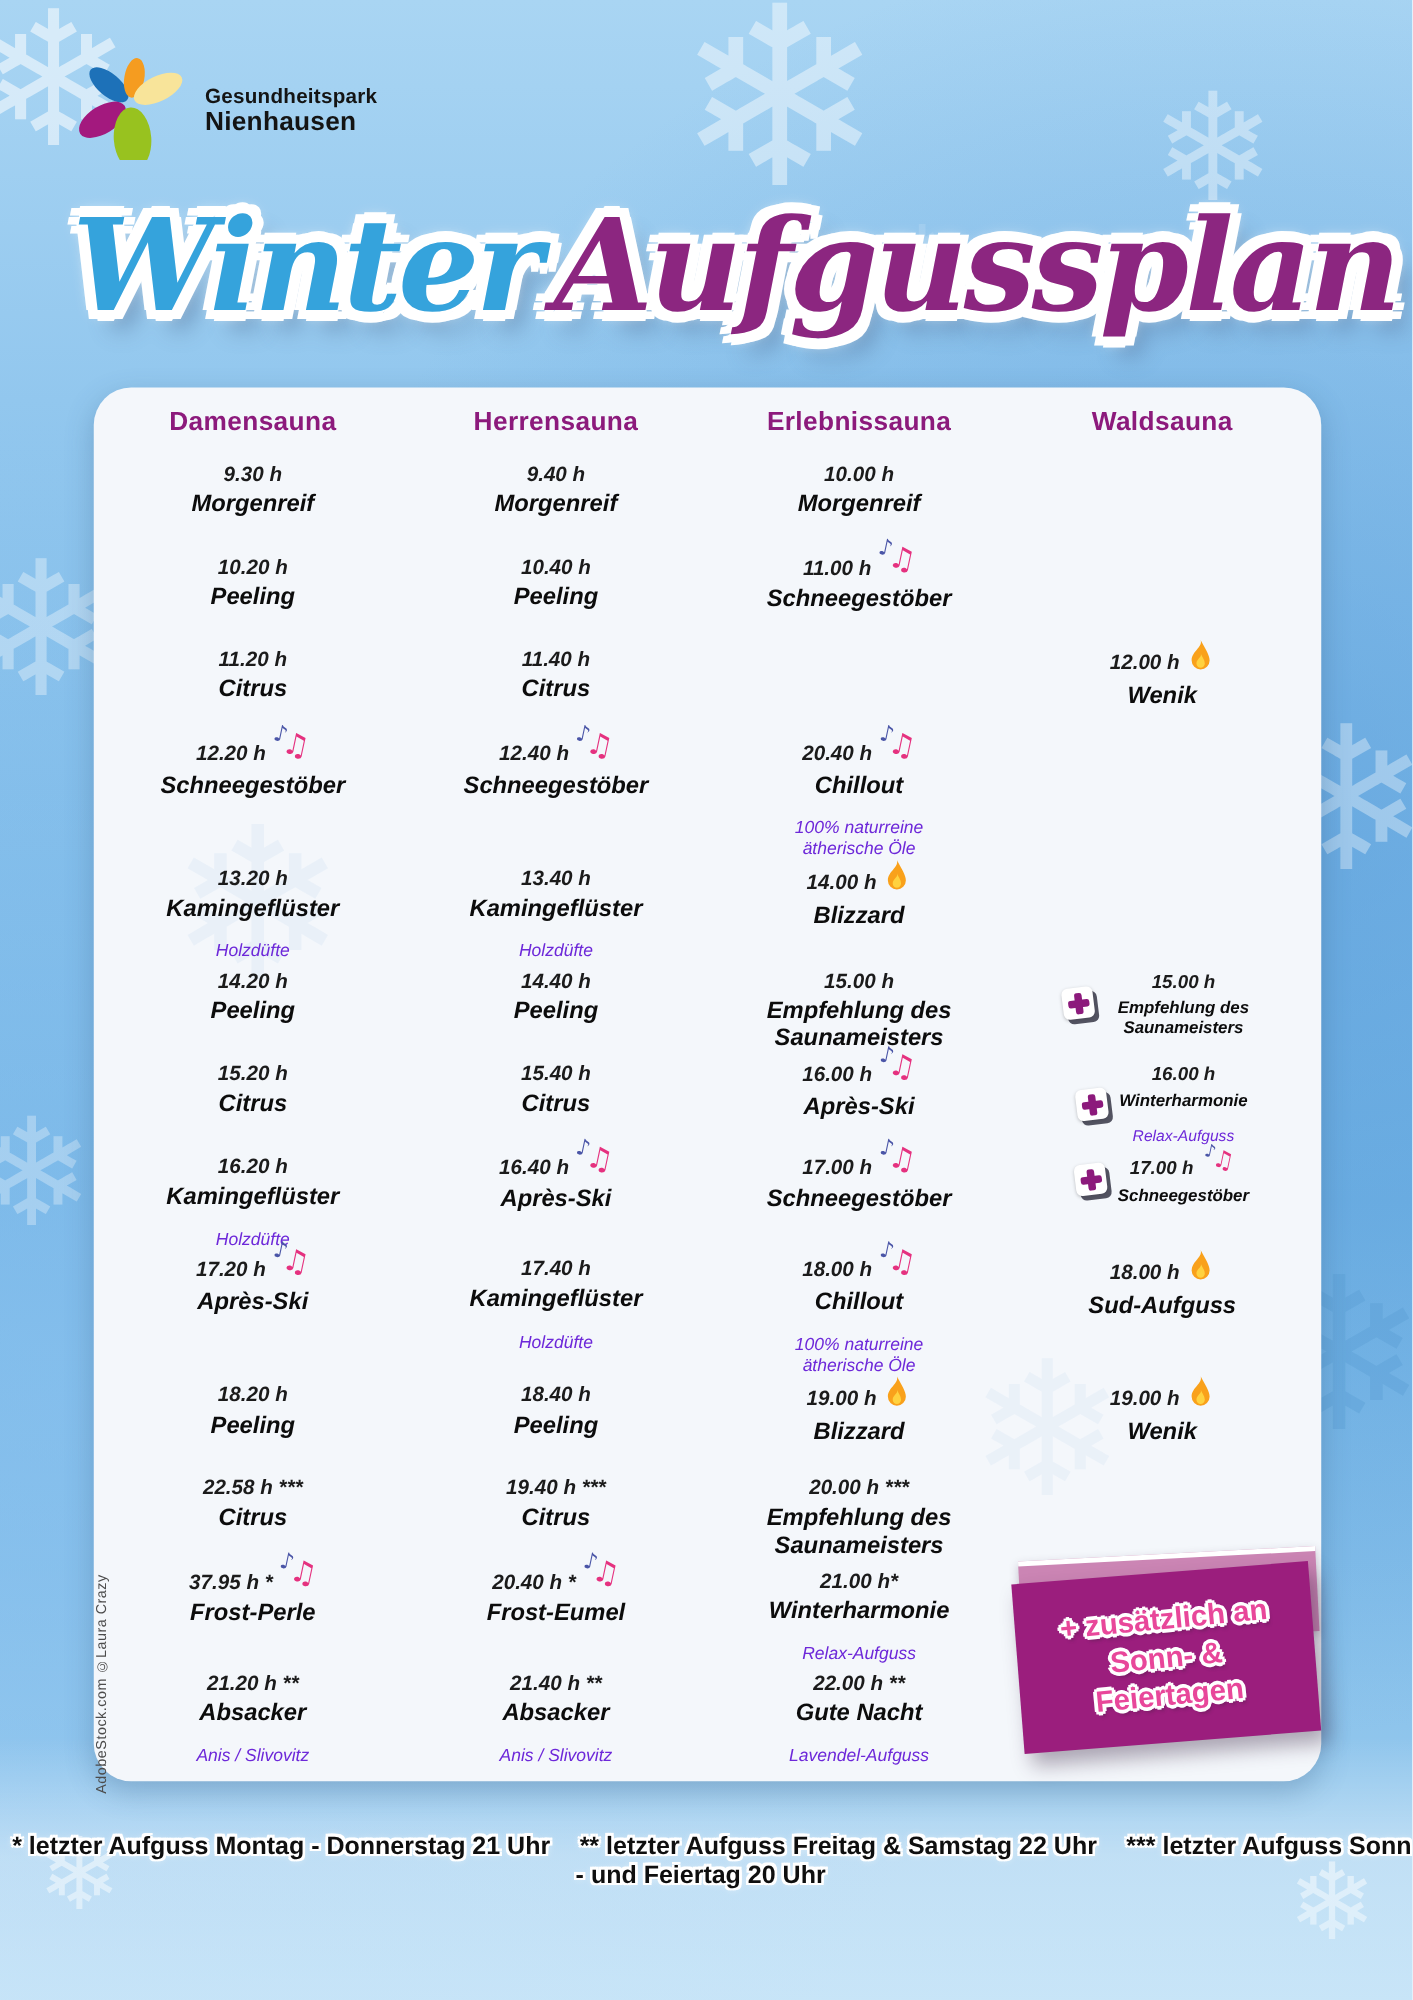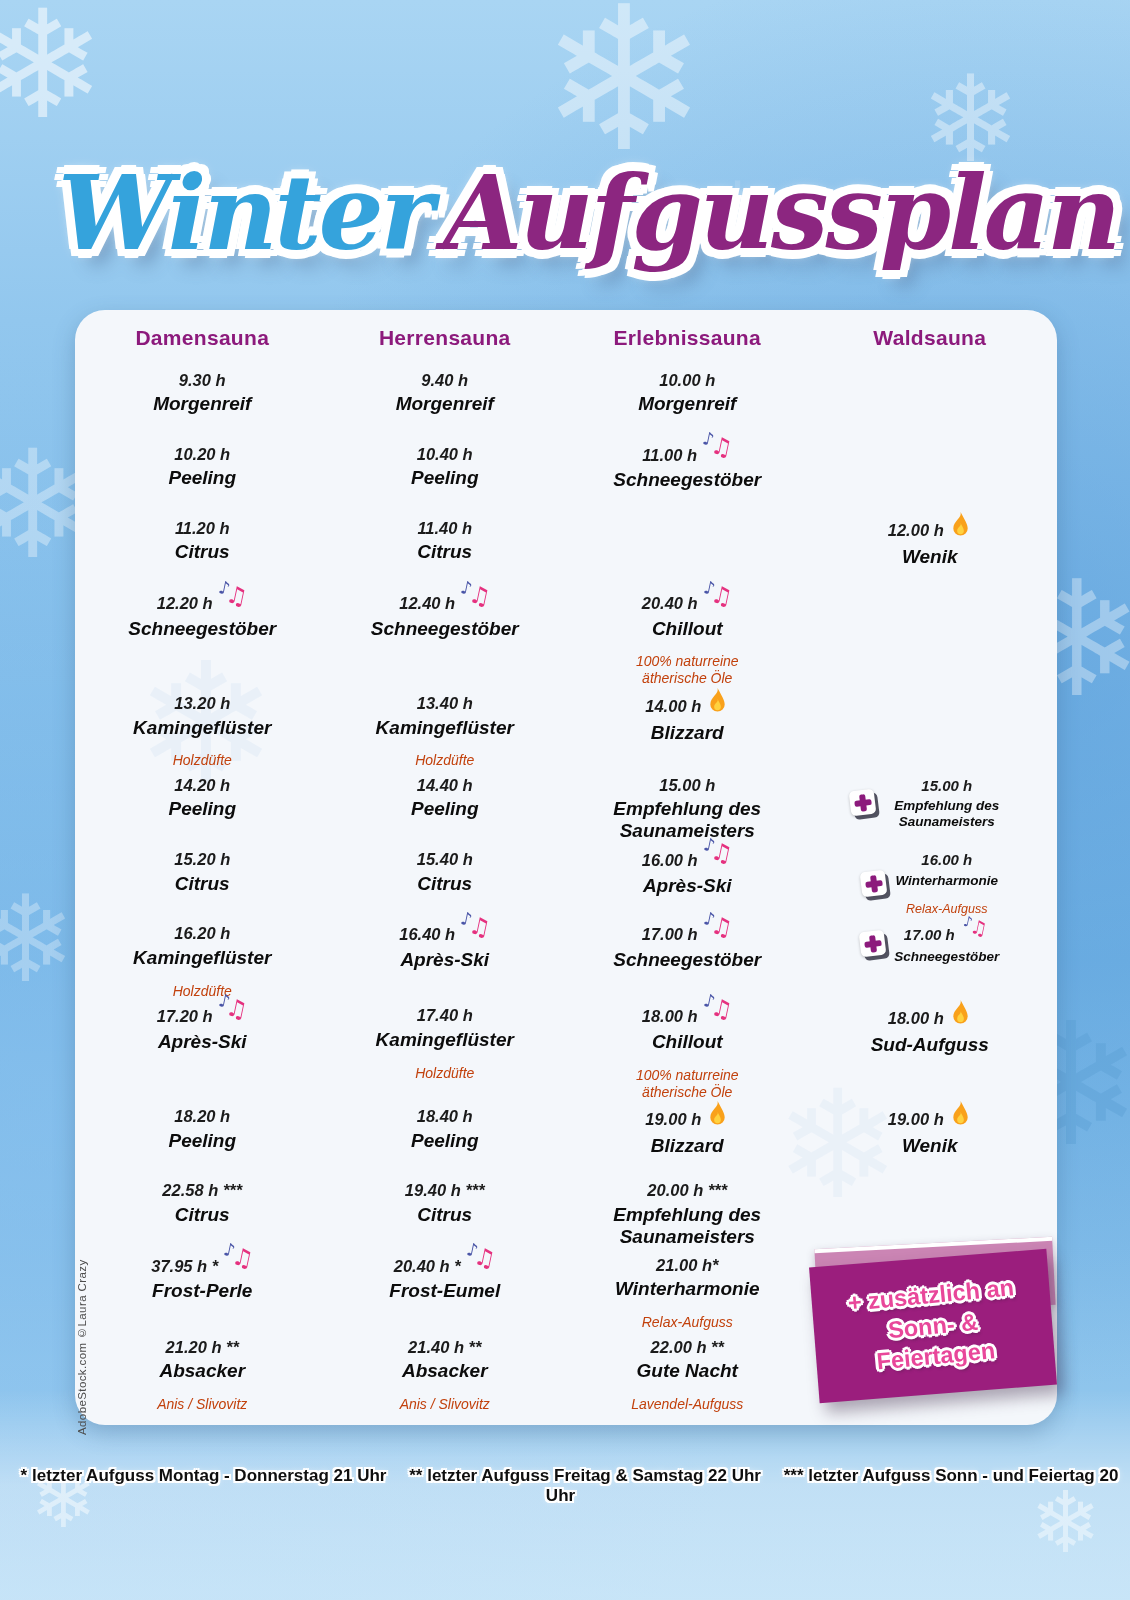--- a/index.html
+++ b/index.html
@@ -35,21 +35,21 @@
   .headers{position:absolute;left:6px;right:6px;top:16px;display:grid;grid-template-columns:repeat(4,1fr);}
   .col-h{text-align:center;font-size:21px;font-weight:800;color:#8c1a7c;letter-spacing:.3px;}
   .grid{position:absolute;left:6px;right:6px;top:54px;bottom:12px;display:grid;
     grid-template-columns:repeat(4,1fr);grid-template-rows:repeat(13,1fr);font-style:italic;}
   .cell{display:flex;justify-content:center;align-items:flex-start;padding-top:5px;position:relative;}
   .event{display:flex;align-items:center;gap:9px;}
   .block{display:flex;flex-direction:column;align-items:center;}
   .time-row{display:flex;align-items:center;justify-content:center;gap:5px;min-height:22px;}
   .time{font-size:16.5px;font-weight:600;color:#1b1b1b;white-space:nowrap;}
   .name{font-size:19px;font-weight:800;color:#0c0c0c;line-height:1.15;text-align:center;max-width:190px;margin-top:2px;}
-  .sub{font-size:14px;font-weight:500;color:#c2410c;line-height:1.22;text-align:center;max-width:160px;margin-top:14px;}
+  .sub{font-size:14px;font-weight:500;color:#6d28d9;line-height:1.22;text-align:center;max-width:160px;margin-top:14px;}
   .small .time{font-size:15px;}
   .small .name{font-size:13.5px;max-width:125px;}
   .small .sub{font-size:12.5px;}
   
   .music{display:inline-flex;font-family:"DejaVu Sans",sans-serif;line-height:1;transform:translateY(-8px);}
   .music .n1{color:#4a55a7;font-size:18px;transform:translateY(-5px) rotate(12deg);}
   .music .n2{color:#e5317f;font-size:24px;margin-left:-3px;transform:rotate(12deg);}
   .small .music{transform:translateY(-7px) scale(.8);}
   
   .fire{width:23px;height:27px;transform:translateY(-5px);flex:0 0 auto;}
@@ -66,21 +66,21 @@
   
   .badge-back{position:absolute;left:816px;top:1243px;width:238px;height:64px;background:#cb85b4;
     border-top:4px solid #fff;transform:rotate(-3deg);box-shadow:0 3px 8px rgba(60,40,70,.25);}
   .badge{position:absolute;left:814px;top:1258px;width:238px;height:136px;background:#9b1e7d;
     transform:rotate(-4.5deg);box-shadow:6px 10px 16px rgba(60,40,70,.40);
     display:flex;flex-direction:column;justify-content:center;align-items:center;}
   .badge-line{font-size:23.5px;font-weight:800;color:#e8479a;line-height:1.3;transform:rotate(-1deg);
     text-shadow:-2px -2px 0 #fff,2px -2px 0 #fff,-2px 2px 0 #fff,2px 2px 0 #fff,
       0 -3px 0 #fff,0 3px 0 #fff,-3px 0 0 #fff,3px 0 0 #fff,2px 4px 3px rgba(60,30,60,.45);}
   
-  .footnotes{position:absolute;left:0;right:0;top:1466px;text-align:center;font-size:17px;font-weight:700;color:#0f0f0f;}
+  .footnotes{position:absolute;left:0;right:0;top:1466px;text-align:center;font-size:20px;font-weight:700;color:#0f0f0f;}
   .footnotes span{margin:0 9px;
     text-shadow:-2px -2px 0 #fff,2px -2px 0 #fff,-2px 2px 0 #fff,2px 2px 0 #fff,
       0 -2px 0 #fff,0 2px 0 #fff,-2px 0 0 #fff,2px 0 0 #fff,0 0 7px #fff;}
 </style>
 </head>
 <body>
 
 <div class="poster">
 
   <span class="sf" style="left:-20px;top:-10px;font-size:150px;opacity:.55;"></span>
@@ -89,20 +89,35 @@
   <span class="sf" style="left:700px;top:170px;font-size:90px;opacity:.35;color:#bcdcf4;"></span>
   <span class="sf" style="left:-30px;top:430px;font-size:150px;opacity:.35;"></span>
   <span class="sf" style="left:1010px;top:560px;font-size:160px;opacity:.35;"></span>
   <span class="sf" style="left:-25px;top:880px;font-size:120px;opacity:.30;"></span>
   <span class="sf" style="left:1000px;top:1000px;font-size:170px;opacity:.40;color:#5a9fd4;"></span>
   <span class="sf" style="left:940px;top:1180px;font-size:90px;opacity:.35;"></span>
   <span class="sf" style="left:30px;top:1460px;font-size:80px;opacity:.5;"></span>
   <span class="sf" style="left:1030px;top:1480px;font-size:85px;opacity:.5;"></span>
   <div class="bg-ice"></div>
 
+  <div class="logo">
+    <svg width="100" height="88" viewBox="0 0 100 88">
+      <g transform="translate(46,42)">
+        <ellipse cx="0" cy="-22" rx="9" ry="19" fill="#1d71b8" transform="rotate(-50)"></ellipse>
+        <ellipse cx="0" cy="-20" rx="8" ry="16" fill="#f59c20" transform="rotate(10)"></ellipse>
+        <ellipse cx="0" cy="-25" rx="10" ry="21" fill="#f8e49a" transform="rotate(64)"></ellipse>
+        <ellipse cx="0" cy="-26" rx="11" ry="21" fill="#a3197e" transform="rotate(-122)"></ellipse>
+        <ellipse cx="0" cy="-29" rx="15" ry="25" fill="#98c21f" transform="rotate(176)"></ellipse>
+      </g>
+    </svg>
+    <div class="logo-text">
+      <div class="logo-line1">Gesundheitspark</div>
+      <div class="logo-line2">Nienhausen</div>
+    </div>
+  </div>
 
   <div class="title">
     <span class="w1">Winter</span>
     <span class="w2">Aufgussplan</span>
   </div>
 
   <div class="card">
     <span class="sf" style="left:60px;top:330px;font-size:170px;opacity:.5;"></span>
     <span class="sf" style="left:700px;top:760px;font-size:150px;opacity:.45;"></span>
     <div class="headers">

